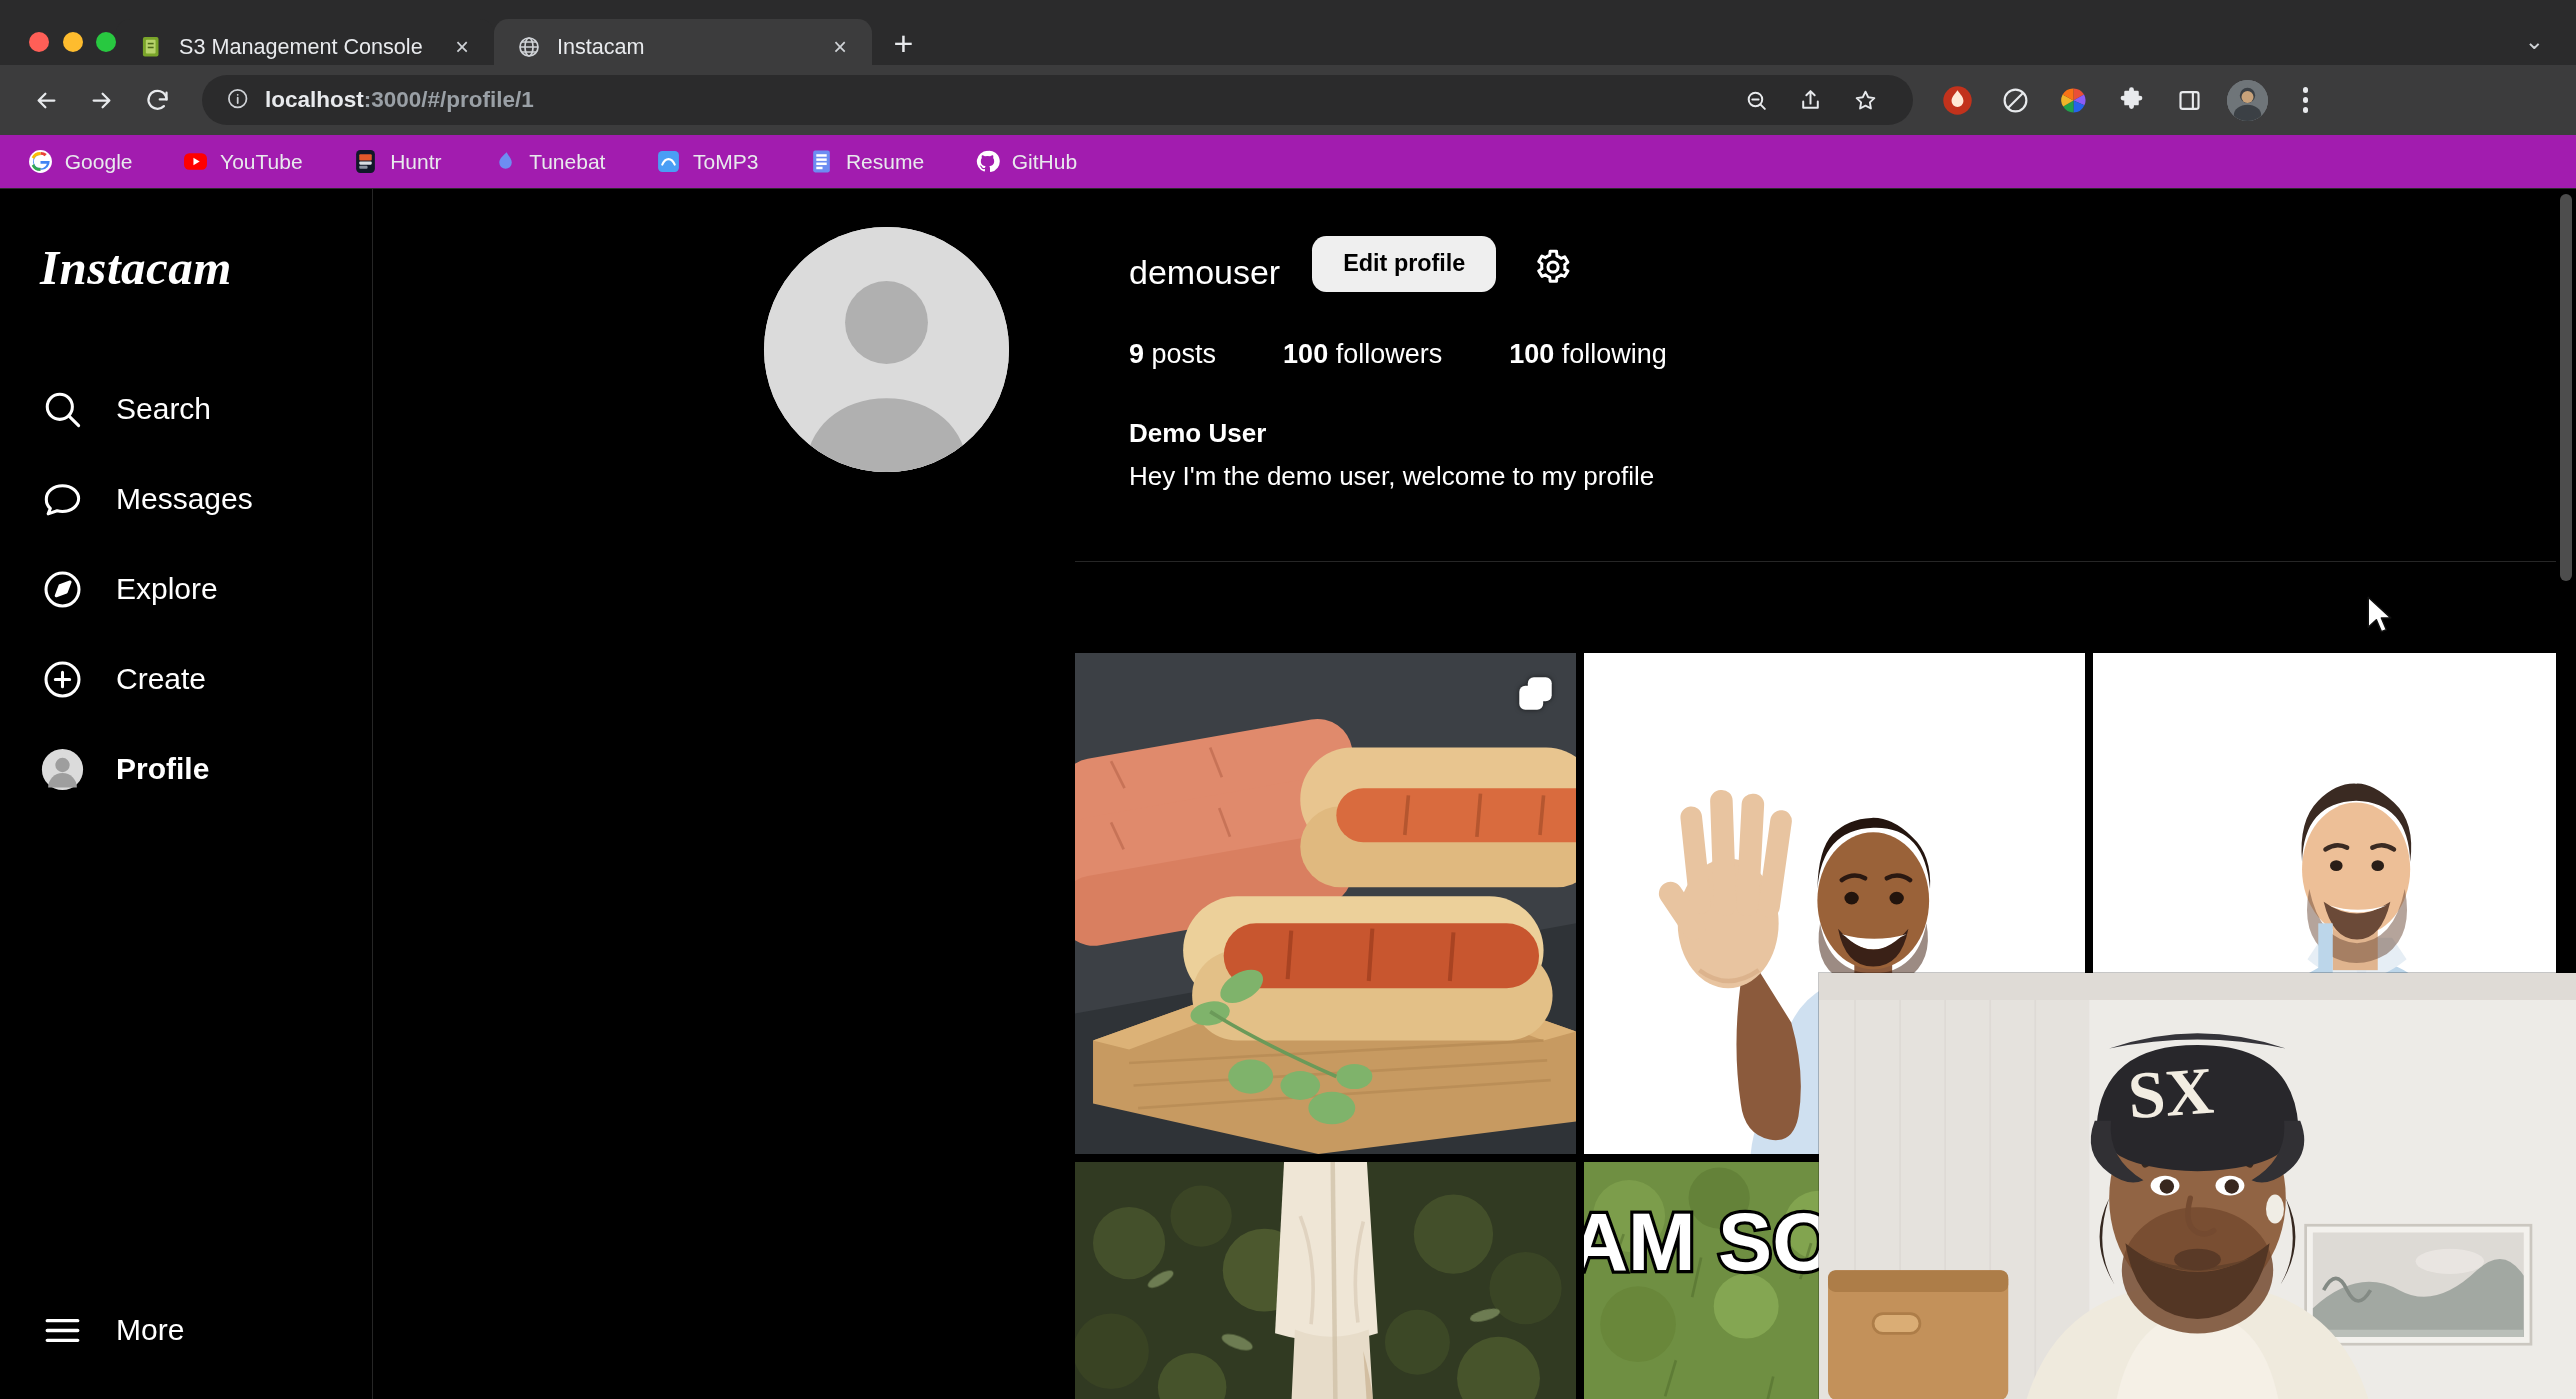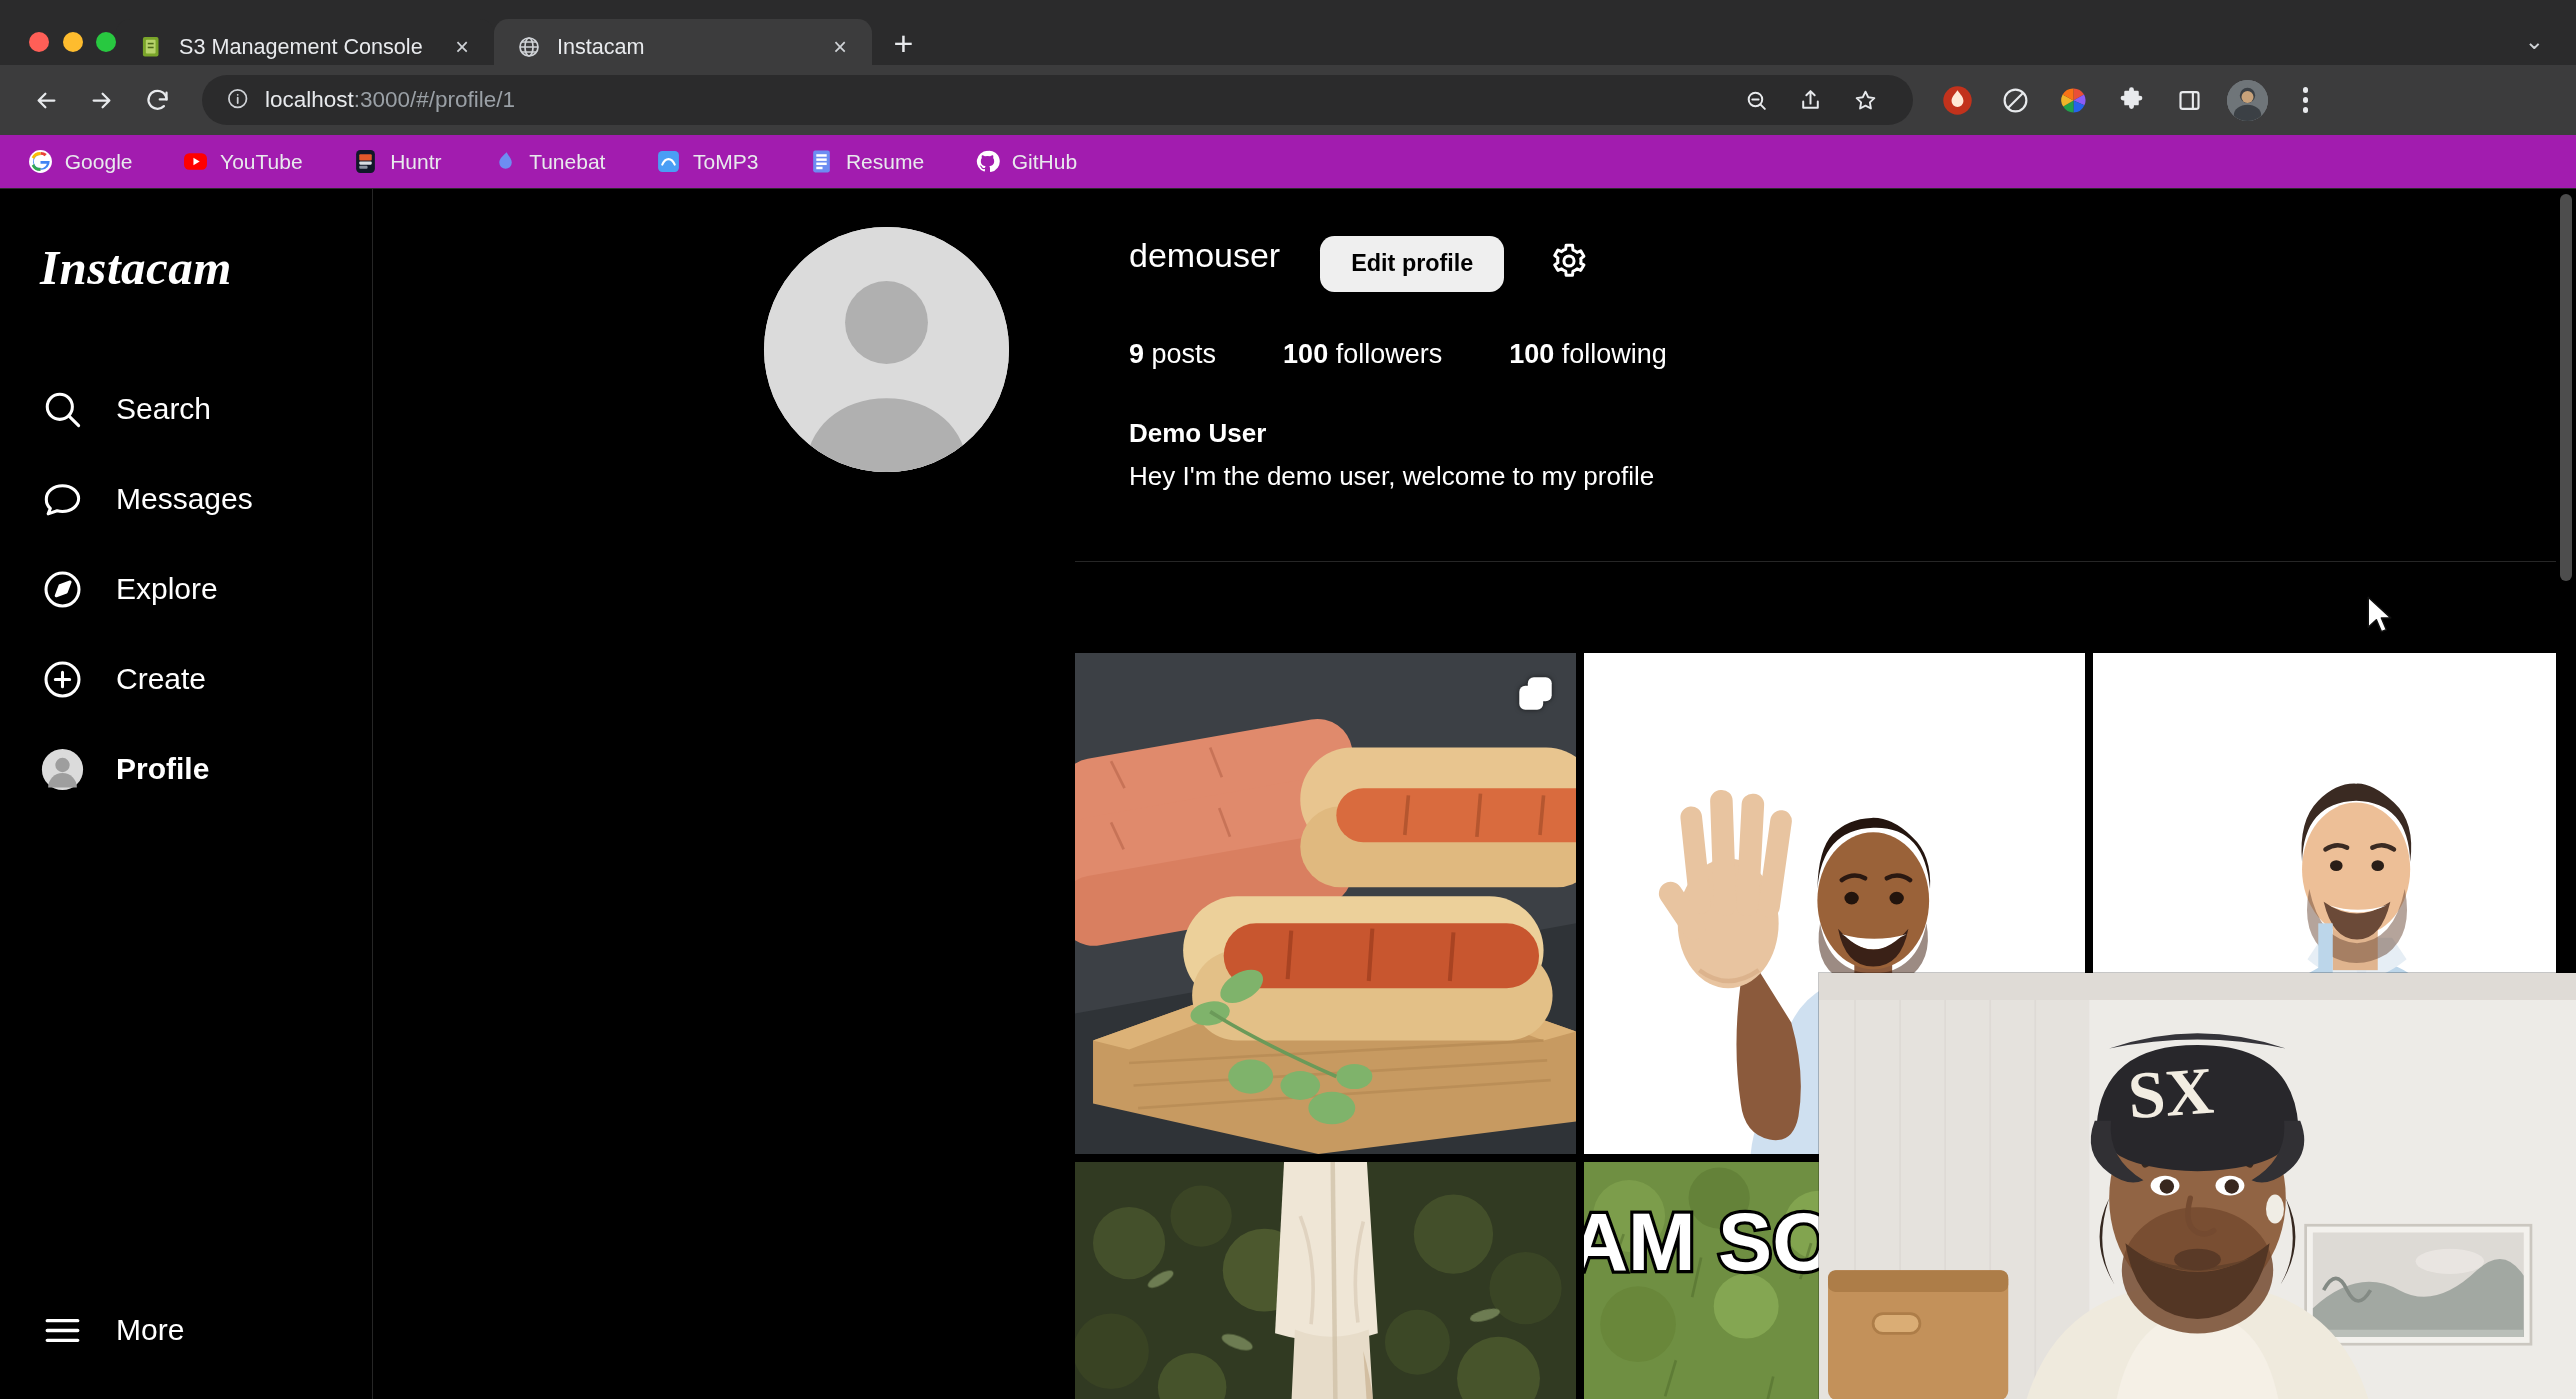--- a/index.html
+++ b/index.html
@@ -54,21 +54,21 @@
   }
   .nav-btn {
     width:50px; height:50px; display:flex; align-items:center; justify-content:center;
     color:#e8eaed; border-radius:50%;
   }
   .omnibox {
     flex:1; height:50px; background:#2b2b2c; border-radius:25px;
     display:flex; align-items:center; padding:0 23.4px; gap:16px; margin:0 14.4px;
     max-width:1711px;
   }
-  .omni-url { font-size:22.5px; color:#e8eaed; white-space:nowrap; }
+  .omni-url { font-size:22.5px; color:#e8eaed; white-space:nowrap;font-weight:bold; }
   .omni-url .dim { color:#9aa0a6; }
   .omni-right { display:flex; align-items:center; gap:5.4px; margin-left:auto; }
   .toolbar-icons { display:flex; align-items:center; gap:9px; }
   .ticon { width:49px; height:49px; display:flex; align-items:center; justify-content:center; color:#e8eaed; border-radius:50%; }
   .avatar-btn { width:41px; height:41px; border-radius:50%; overflow:hidden; background:#7a7f85; }
   .kebab { display:flex; flex-direction:column; gap:4.5px; align-items:center; }
   .kebab i { width:5.4px; height:5.4px; background:#e8eaed; border-radius:50%; display:block; }
 
   
   .chrome-bookmarks {
@@ -109,21 +109,21 @@
   
   .main { flex:1; height:100%; position:relative; overflow:hidden; }
   .profile-wrap { width:1522px; margin:0 0 0 270px; padding-top:16px; }
   .profile-header { display:flex; align-items:flex-start; gap:0; }
   .pfp-col { width:486px; flex:0 0 486px; display:flex; justify-content:center; padding-top:21.6px; }
   .pfp {
     width:245px; height:245px; border-radius:50%; background:#dbdbdb;
     display:flex; align-items:flex-end; justify-content:center; overflow:hidden;
   }
   .info-col { flex:1; padding-top:31px; }
-  .id-row { display:flex; align-items:flex-start; gap:40px; }
+  .id-row { display:flex; align-items:flex-end; gap:32px; }
   .username { color:#fff; font-size:34px; font-weight:400; }
   .edit-btn {
     background:#efefef; color:#000; font-size:23.4px; font-weight:700;
     border:none; border-radius:14.4px; padding:14.4px 31px; white-space:nowrap;
   }
   .gear { width:49px; height:49px; display:flex; align-items:center; justify-content:center; }
   .stats { display:flex; gap:67px; margin-top:47px; }
   .stat { color:#fff; font-size:27px; }
   .stat b { font-weight:700; }
   .bio { margin-top:45px; color:#fff; font-size:26px; line-height:1.45; }

